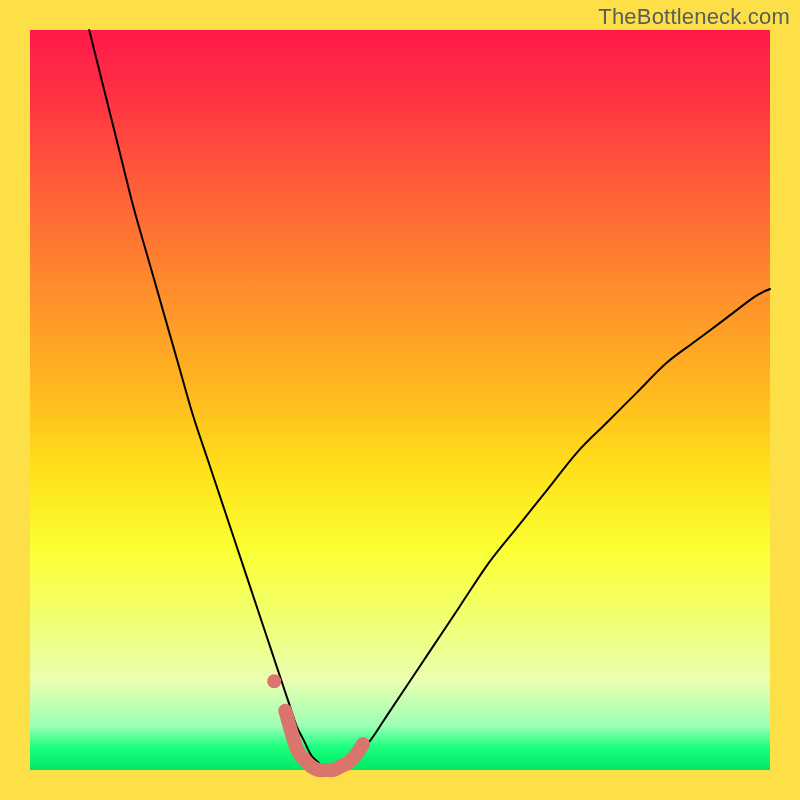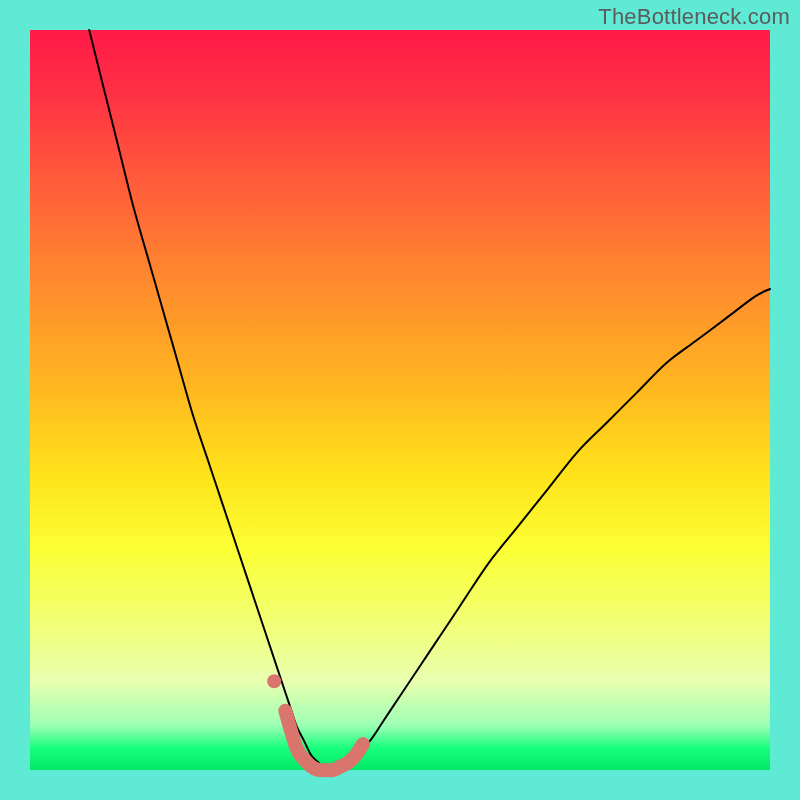--- a/index.html
+++ b/index.html
@@ -10,21 +10,21 @@
     background: #000;
     font-family: Arial, Helvetica, sans-serif;
     overflow: hidden;
   }
   .frame {
     position: absolute;
     left: 0;
     top: 0;
     width: 800px;
     height: 800px;
-    background: #5eead4;
+    background: #fde047;
   }
   .plot {
     position: absolute;
     left: 30px;
     top: 30px;
     width: 740px;
     height: 740px;
     
     background: linear-gradient(
       to bottom,

